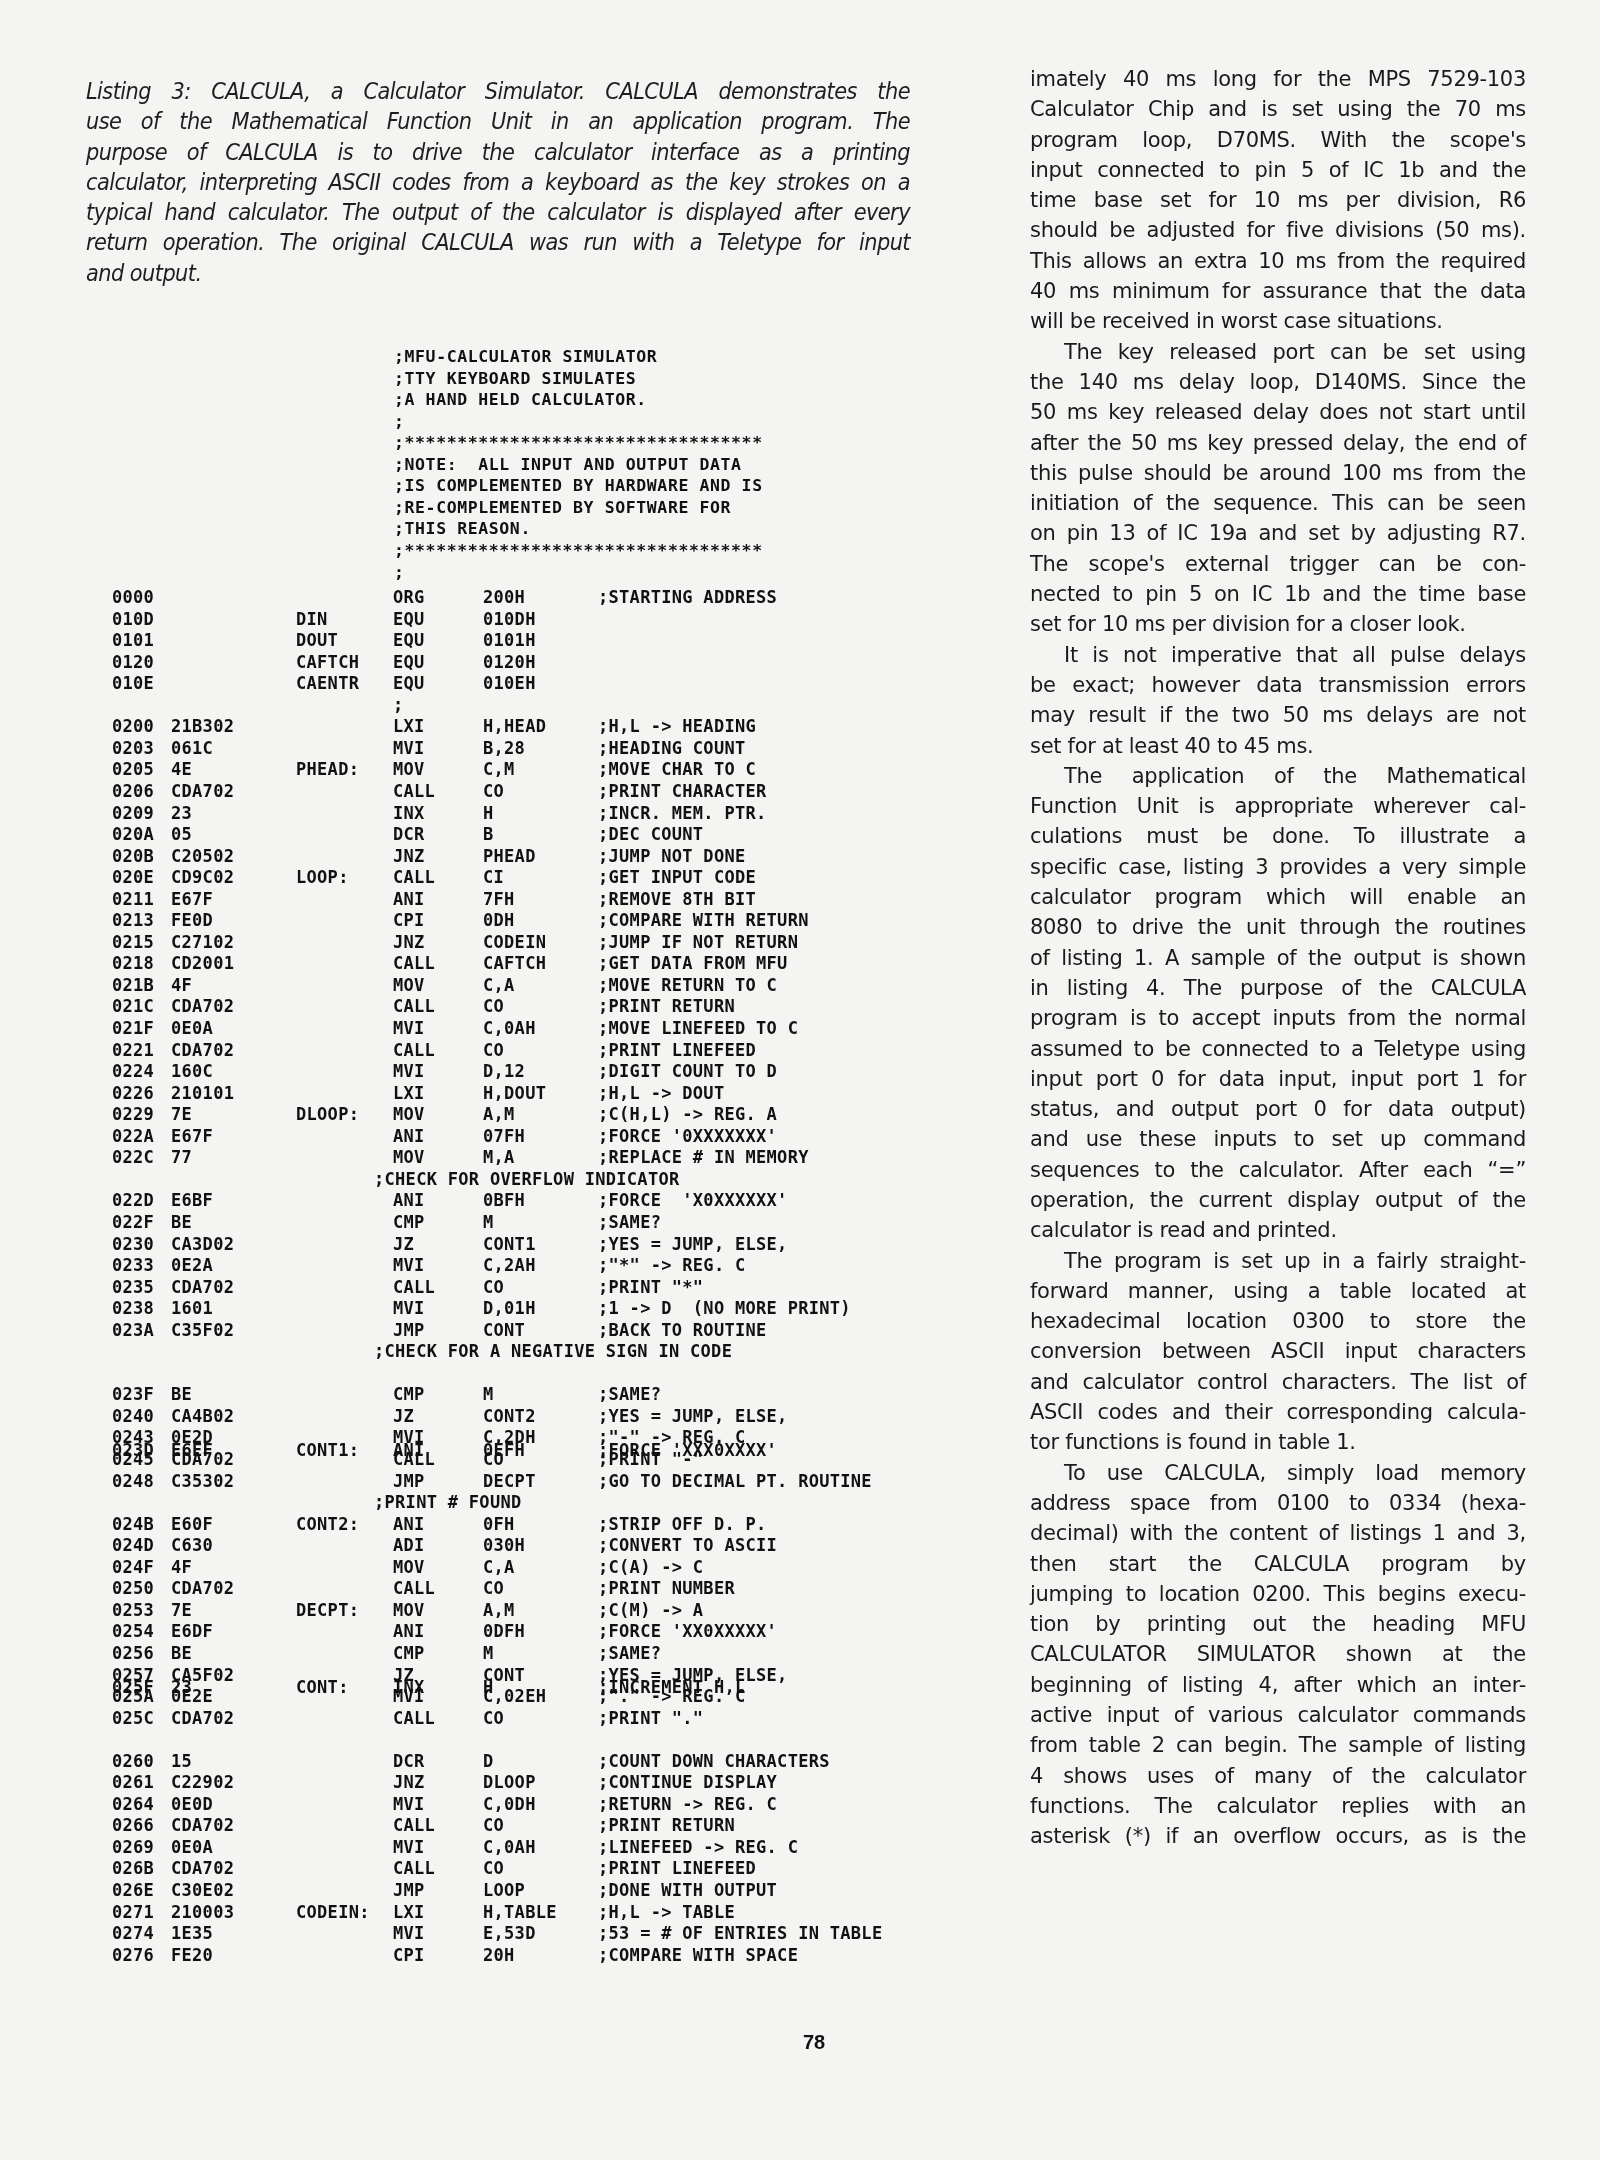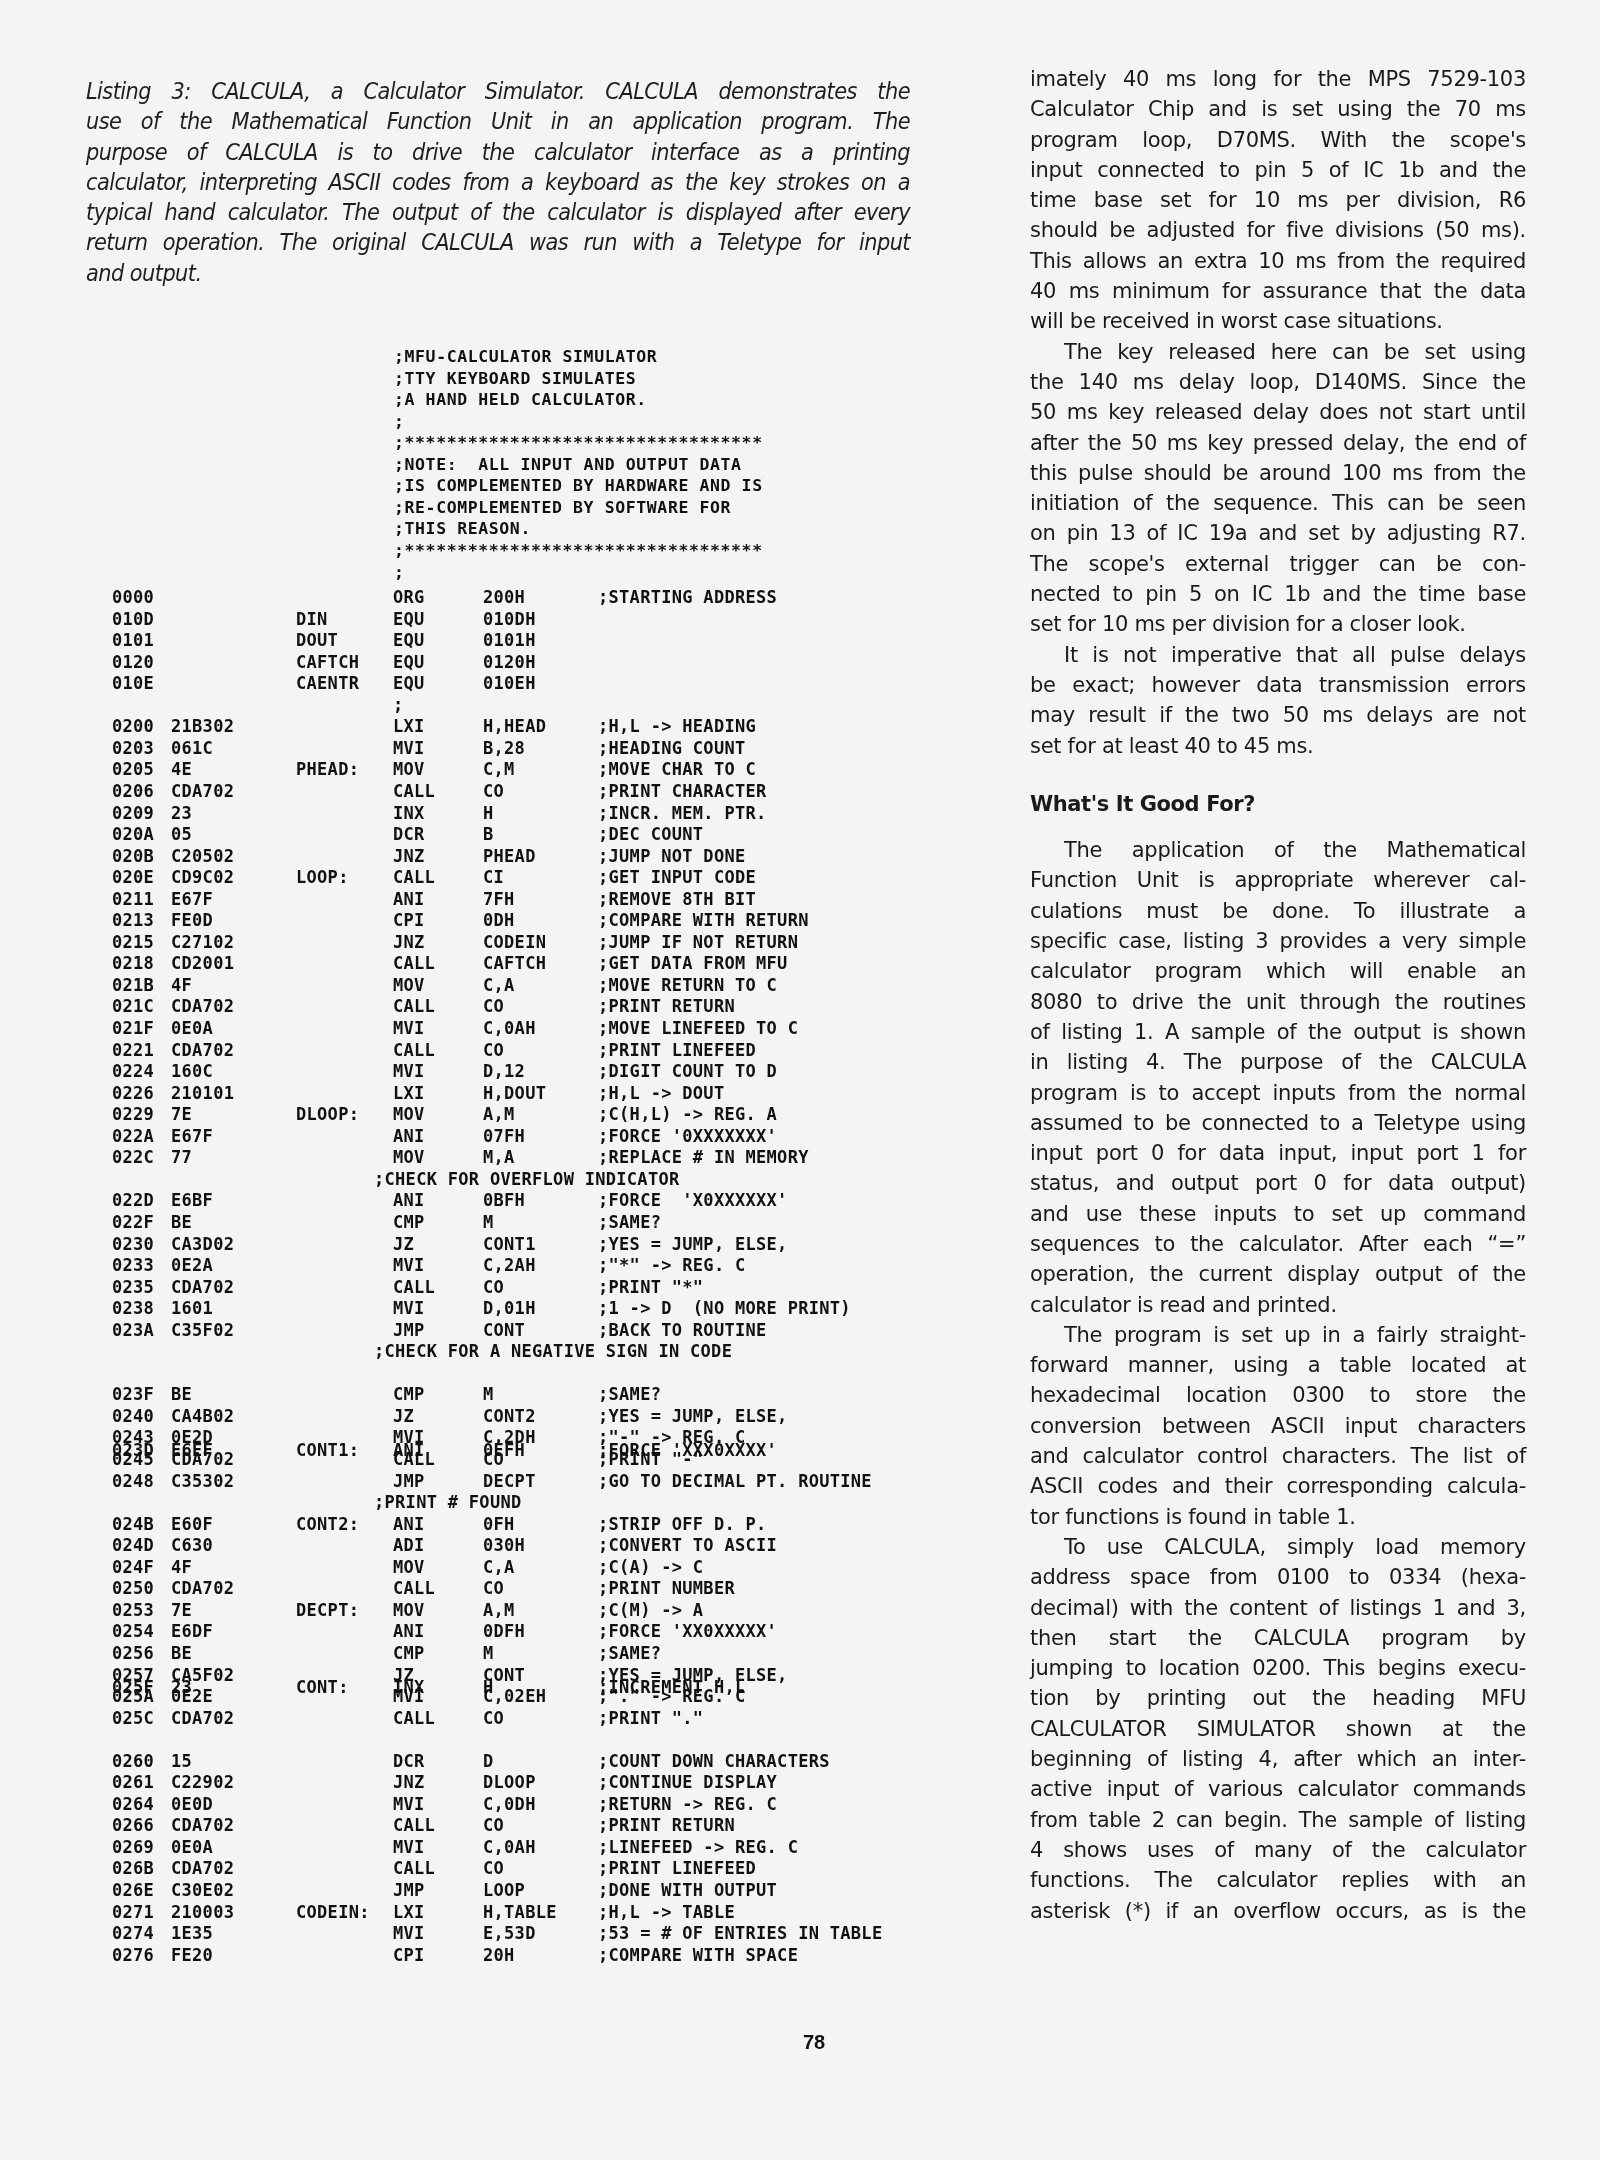--- a/index.html
+++ b/index.html
@@ -148,38 +148,37 @@
       <span class="line">Calculator Chip and is set using the 70 ms</span>
       <span class="line">program loop, D70MS. With the scope's</span>
       <span class="line">input connected to pin 5 of IC 1b and the</span>
       <span class="line">time base set for 10 ms per division, R6</span>
       <span class="line">should be adjusted for five divisions (50 ms).</span>
       <span class="line">This allows an extra 10 ms from the required</span>
       <span class="line">40 ms minimum for assurance that the data</span>
       <span class="line end">will be received in worst case situations.</span>
     </p>
   <p id="p2">
-      <span class="line indent">The key released here can be set using</span>
+      <span class="line indent">The key released port can be set using</span>
       <span class="line">the 140 ms delay loop, D140MS. Since the</span>
       <span class="line">50 ms key released delay does not start until</span>
       <span class="line">after the 50 ms key pressed delay, the end of</span>
       <span class="line">this pulse should be around 100 ms from the</span>
       <span class="line">initiation of the sequence. This can be seen</span>
       <span class="line">on pin 13 of IC 19a and set by adjusting R7.</span>
       <span class="line">The scope's external trigger can be con-</span>
       <span class="line">nected to pin 5 on IC 1b and the time base</span>
       <span class="line end">set for 10 ms per division for a closer look.</span>
     </p>
   <p id="p3">
       <span class="line indent">It is not imperative that all pulse delays</span>
       <span class="line">be exact; however data transmission errors</span>
       <span class="line">may result if the two 50 ms delays are not</span>
       <span class="line end">set for at least 40 to 45 ms.</span>
     </p>
-  <p class="heading">What's It Good For?</p>
   <p id="p4">
       <span class="line indent">The application of the Mathematical</span>
       <span class="line">Function Unit is appropriate wherever cal-</span>
       <span class="line">culations must be done. To illustrate a</span>
       <span class="line">specific case, listing 3 provides a very simple</span>
       <span class="line">calculator program which will enable an</span>
       <span class="line">8080 to drive the unit through the routines</span>
       <span class="line">of listing 1. A sample of the output is shown</span>
       <span class="line">in listing 4. The purpose of the CALCULA</span>
       <span class="line">program is to accept inputs from the normal</span>

